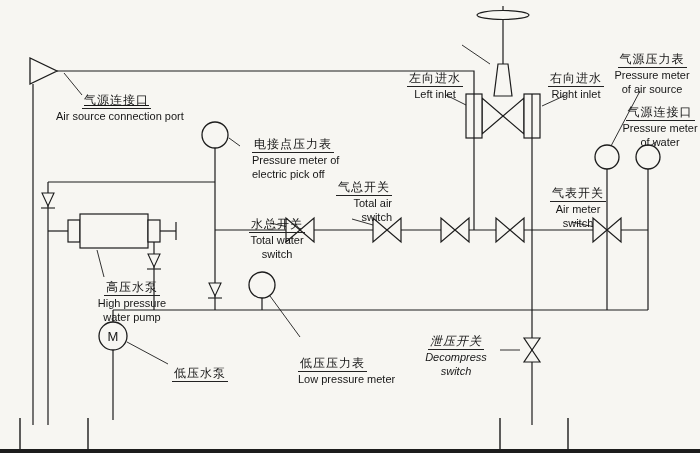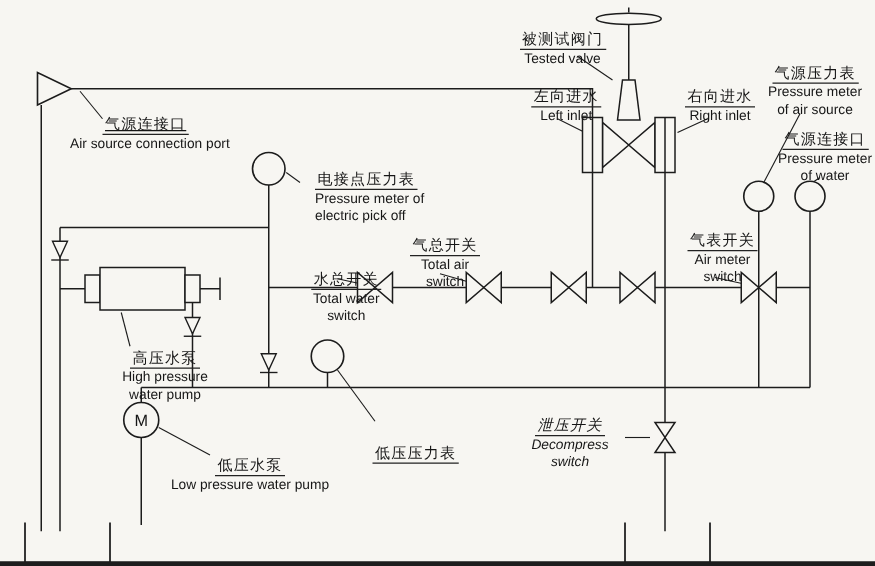--- a/index.html
+++ b/index.html
@@ -167,26 +167,22 @@
       <polygon points="524,338 540,338 532,350"></polygon>
         <polygon points="524,362 540,362 532,350"></polygon>
     </g>
   </svg>
 
   <div class="label" style="left:56px;top:89px;width:160px;">
     <span class="zh" style="margin-left:26px;text-decoration:underline;">气源连接口</span>
     <span class="en">Air source connection port</span>
   </div>
 
-  <div class="label center" style="left:404px;top:21px;width:92px;">
-    <span class="zh">被测试阀门</span>
-    <span class="en">Tested valve</span>
-  </div>
-
-  <div class="label center" style="left:402px;top:67px;width:66px;margin-left:18px;">
+
+  <div class="label center" style="left:402px;top:67px;width:66px;">
     <span class="zh">左向进水</span>
     <span class="en">Left inlet</span>
   </div>
 
   <div class="label center" style="left:543px;top:67px;width:66px;">
     <span class="zh">右向进水</span>
     <span class="en">Right inlet</span>
   </div>
 
   <div class="label center" style="left:607px;top:48px;width:90px;">
@@ -206,45 +202,45 @@
     <span class="en">Pressure meter of
 electric pick off</span>
   </div>
 
   <div class="label center" style="left:238px;top:182px;width:78px;margin-top:31px;">
     <span class="zh">水总开关</span>
     <span class="en">Total water
 switch</span>
   </div>
 
-  <div class="label center" style="left:320px;top:186px;width:72px;">
+  <div class="label center" style="left:320px;top:176px;width:72px;text-align:right;">
     <span class="zh">气总开关</span>
     <span class="en">Total air
 switch</span>
   </div>
 
   <div class="label center" style="left:542px;top:182px;width:72px;">
     <span class="zh">气表开关</span>
     <span class="en">Air meter
 switch</span>
   </div>
 
   <div class="label center" style="left:82px;top:276px;width:100px;text-align:center;">
     <span class="zh">高压水泵</span>
     <span class="en">High pressure
 water pump</span>
   </div>
 
   <div class="label" style="left:298px;top:336px;width:130px;margin-top:16px;">
     <span class="zh">低压压力表</span>
+    <span class="en">Low pressure meter</span>
   </div>
 
   <div class="label center" style="left:130px;top:362px;width:140px;">
     <span class="zh">低压水泵</span>
-    <span class="en">Low pressure water pump</span>
   </div>
 
   <div class="label center" style="left:412px;top:330px;width:88px;font-style:italic;">
     <span class="zh">泄压开关</span>
     <span class="en">Decompress
 switch</span>
   </div>
 
   <div class="scan-edge"></div>
 </div>

